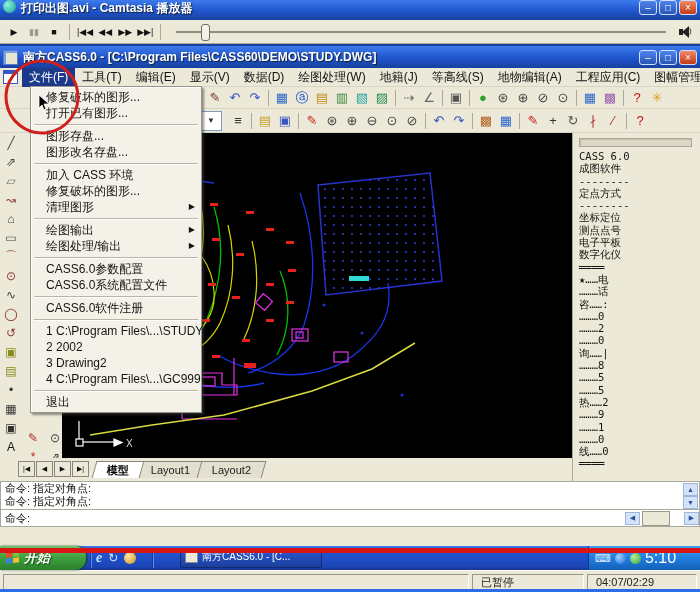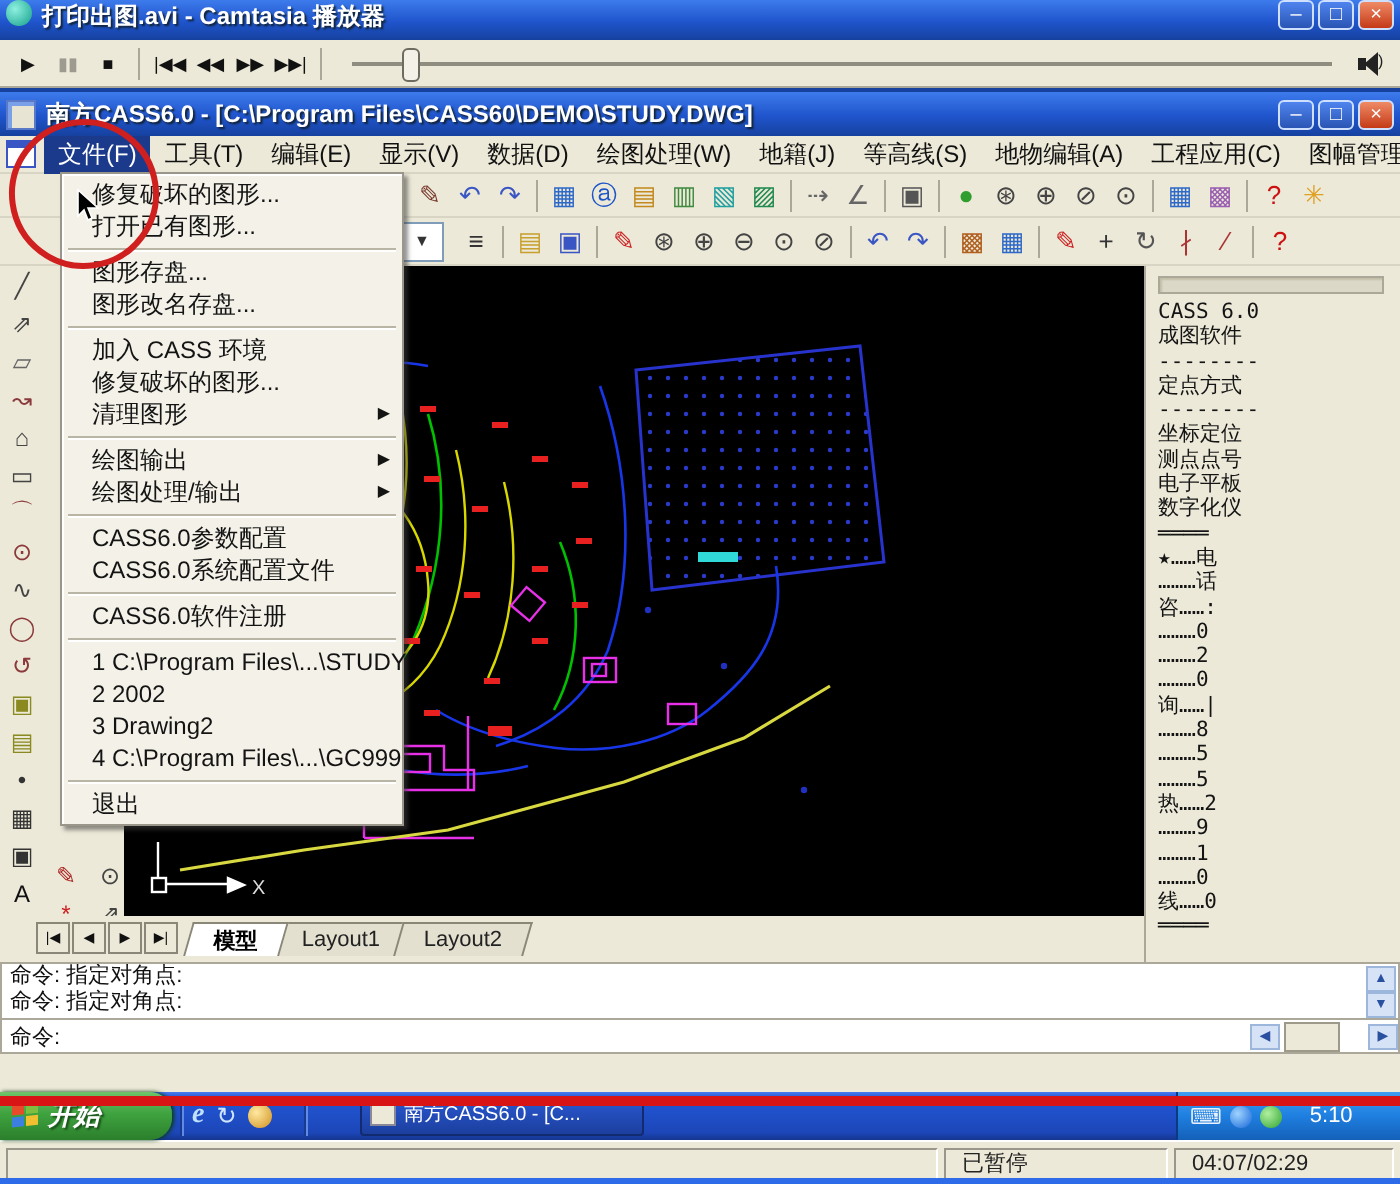--- a/index.html
+++ b/index.html
@@ -118,21 +118,21 @@
     background:linear-gradient(180deg,#2a57cf,#1b3f9e);border:1px solid #122b70;box-sizing:border-box;
     display:flex;padding:0 4px;color:#fff;font-size:10px;white-space:nowrap;overflow:hidden;}
   .taskbtn .ticon{width:11px;height:11px;background:#ece9d8;border:1px solid #889;margin-right:4px;flex:none;
     box-shadow:inset 0 2px 0 #3a56c4;}
   .tray{position:absolute;right:0;top:0;width:112px;height:24px;
     background:linear-gradient(180deg,#3f9ef2 0%,#1f7fe0 50%,#1460b8 100%);
     border-left:1px solid #0c3a80;display:flex;align-items:center;gap:4px;padding-left:6px;box-sizing:border-box;}
   .tray-kbd{color:#eaf2ff;font-size:11px;}
   .tray-blue{width:11px;height:11px;border-radius:50%;background:radial-gradient(circle at 35% 35%,#9fd4ff,#1565d8);}
   .tray-green{width:11px;height:11px;border-radius:50%;background:radial-gradient(circle at 35% 35%,#b0f0a0,#2fa32f);}
-  .tray-time{color:#fff;font-size:11px;margin-left:10px;}
+  .tray-time{color:#fff;font-size:16px;margin-left:0;}
   .redline{position:absolute;left:0;top:504px;width:700px;height:5px;background:#d81414;z-index:6;}
 
   
   .filemenu{position:absolute;left:30px;top:42px;width:172px;background:#f4f2e8;z-index:10;
     border:1px solid #9a968a;box-shadow:2px 2px 2px rgba(60,60,60,.55), inset 1px 1px 0 #fff;
     padding:2px 1px;box-sizing:border-box;}
   .fm-item{height:16px;line-height:16px;padding-left:14px;padding-right:14px;font-size:12px;color:#141414;
     position:relative;white-space:nowrap;}
   .fm-arrow{position:absolute;right:5px;top:0;font-size:8px;}
   .msep{height:1px;background:#b9b5a5;box-shadow:0 1px 0 #fff;margin:3px 2px;}

